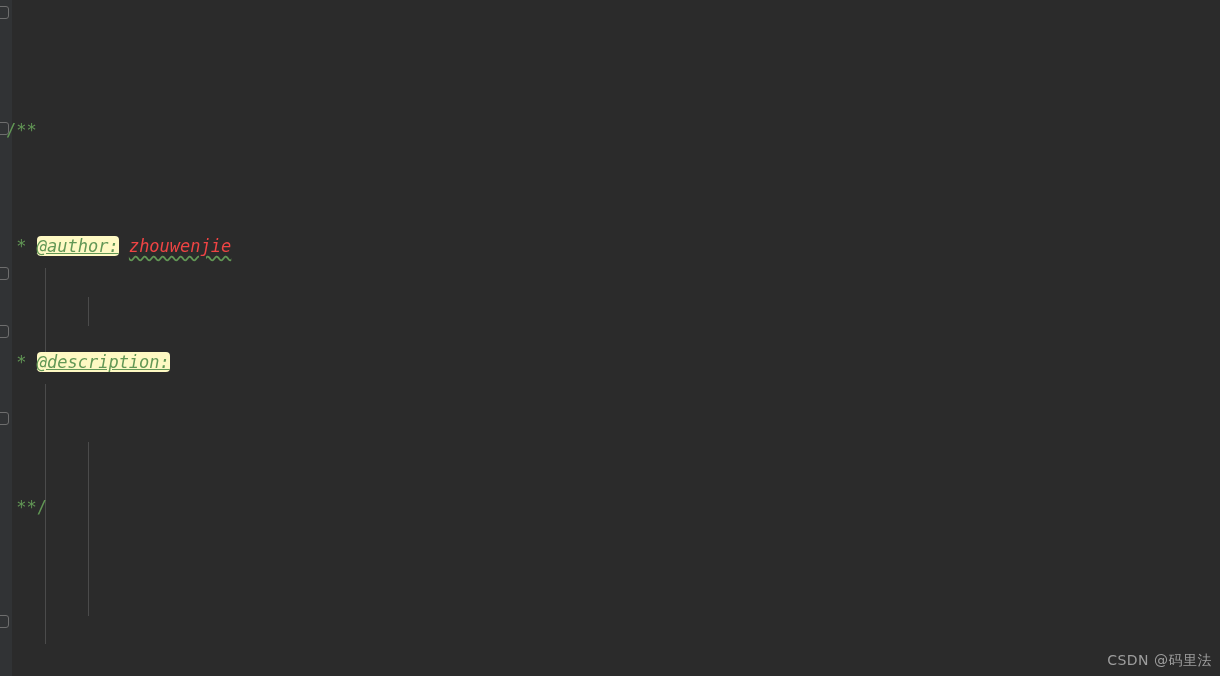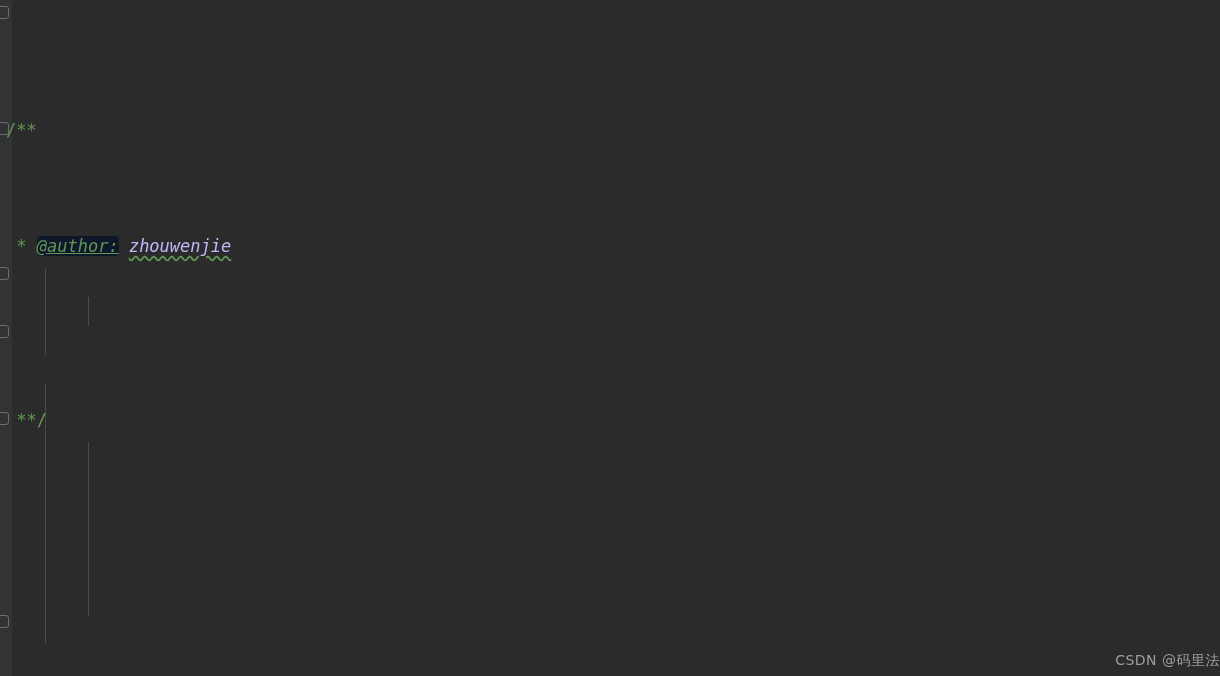--- a/index.html
+++ b/index.html
@@ -58,39 +58,39 @@
   }
 
   
   .indent-guide {
     position: absolute;
     width: 1px;
     background: #4b4b4b;
   }              
   .comment   { color: #629755; }
   .jdoc-tag  { color: #629755; font-style: italic; text-decoration: underline; }
-  .jdoc-txt  { color: #c4b5fd; font-style: italic; }
+  .jdoc-txt  { color: #ef4444; font-style: italic; }
 
   
   .tag-hl {
-    background: #0f172a;
+    background: #fef9c3;
     border-radius: 4px;
   }
   
   .squiggle {
     text-decoration: underline;
     text-decoration-style: wavy;
     text-decoration-color: #629755;
     text-underline-offset: 3px;
   }
 
   
   .watermark {
     position: absolute;
-    right: 0;
+    right: 8px;
     bottom: 6px;
     color: #9e9e9e;
     font-family: "DejaVu Sans", "Liberation Sans", sans-serif;
     font-size: 14px;
     letter-spacing: .5px;
     margin-top: 6px;
   }
 </style>
 </head>
 <body>
@@ -111,20 +111,21 @@
   <div class="indent-guide" style="left:45px; top:384px; height:260px;"></div>
   <div class="indent-guide" style="left:88px; top:442px; height:174px;"></div>
 
   <div class="code">
 
     
     <div class="line"><span class="comment">/**</span></div>
 
     <div class="line"><span class="comment"> </span><span class="comment">*</span><span class="comment"> </span><span class="tag-hl jdoc-tag">@author:</span><span class="jdoc-txt"> </span><span class="jdoc-txt squiggle">zhouwenjie</span></div>
 
+    <div class="line"><span class="comment"> </span><span class="comment">*</span><span class="comment"> </span><span class="tag-hl jdoc-tag">@description:</span></div>
 
 
     <div class="line"><span class="comment"> </span><span class="comment">**/</span></div>
 
     
     
 
     
 
     

